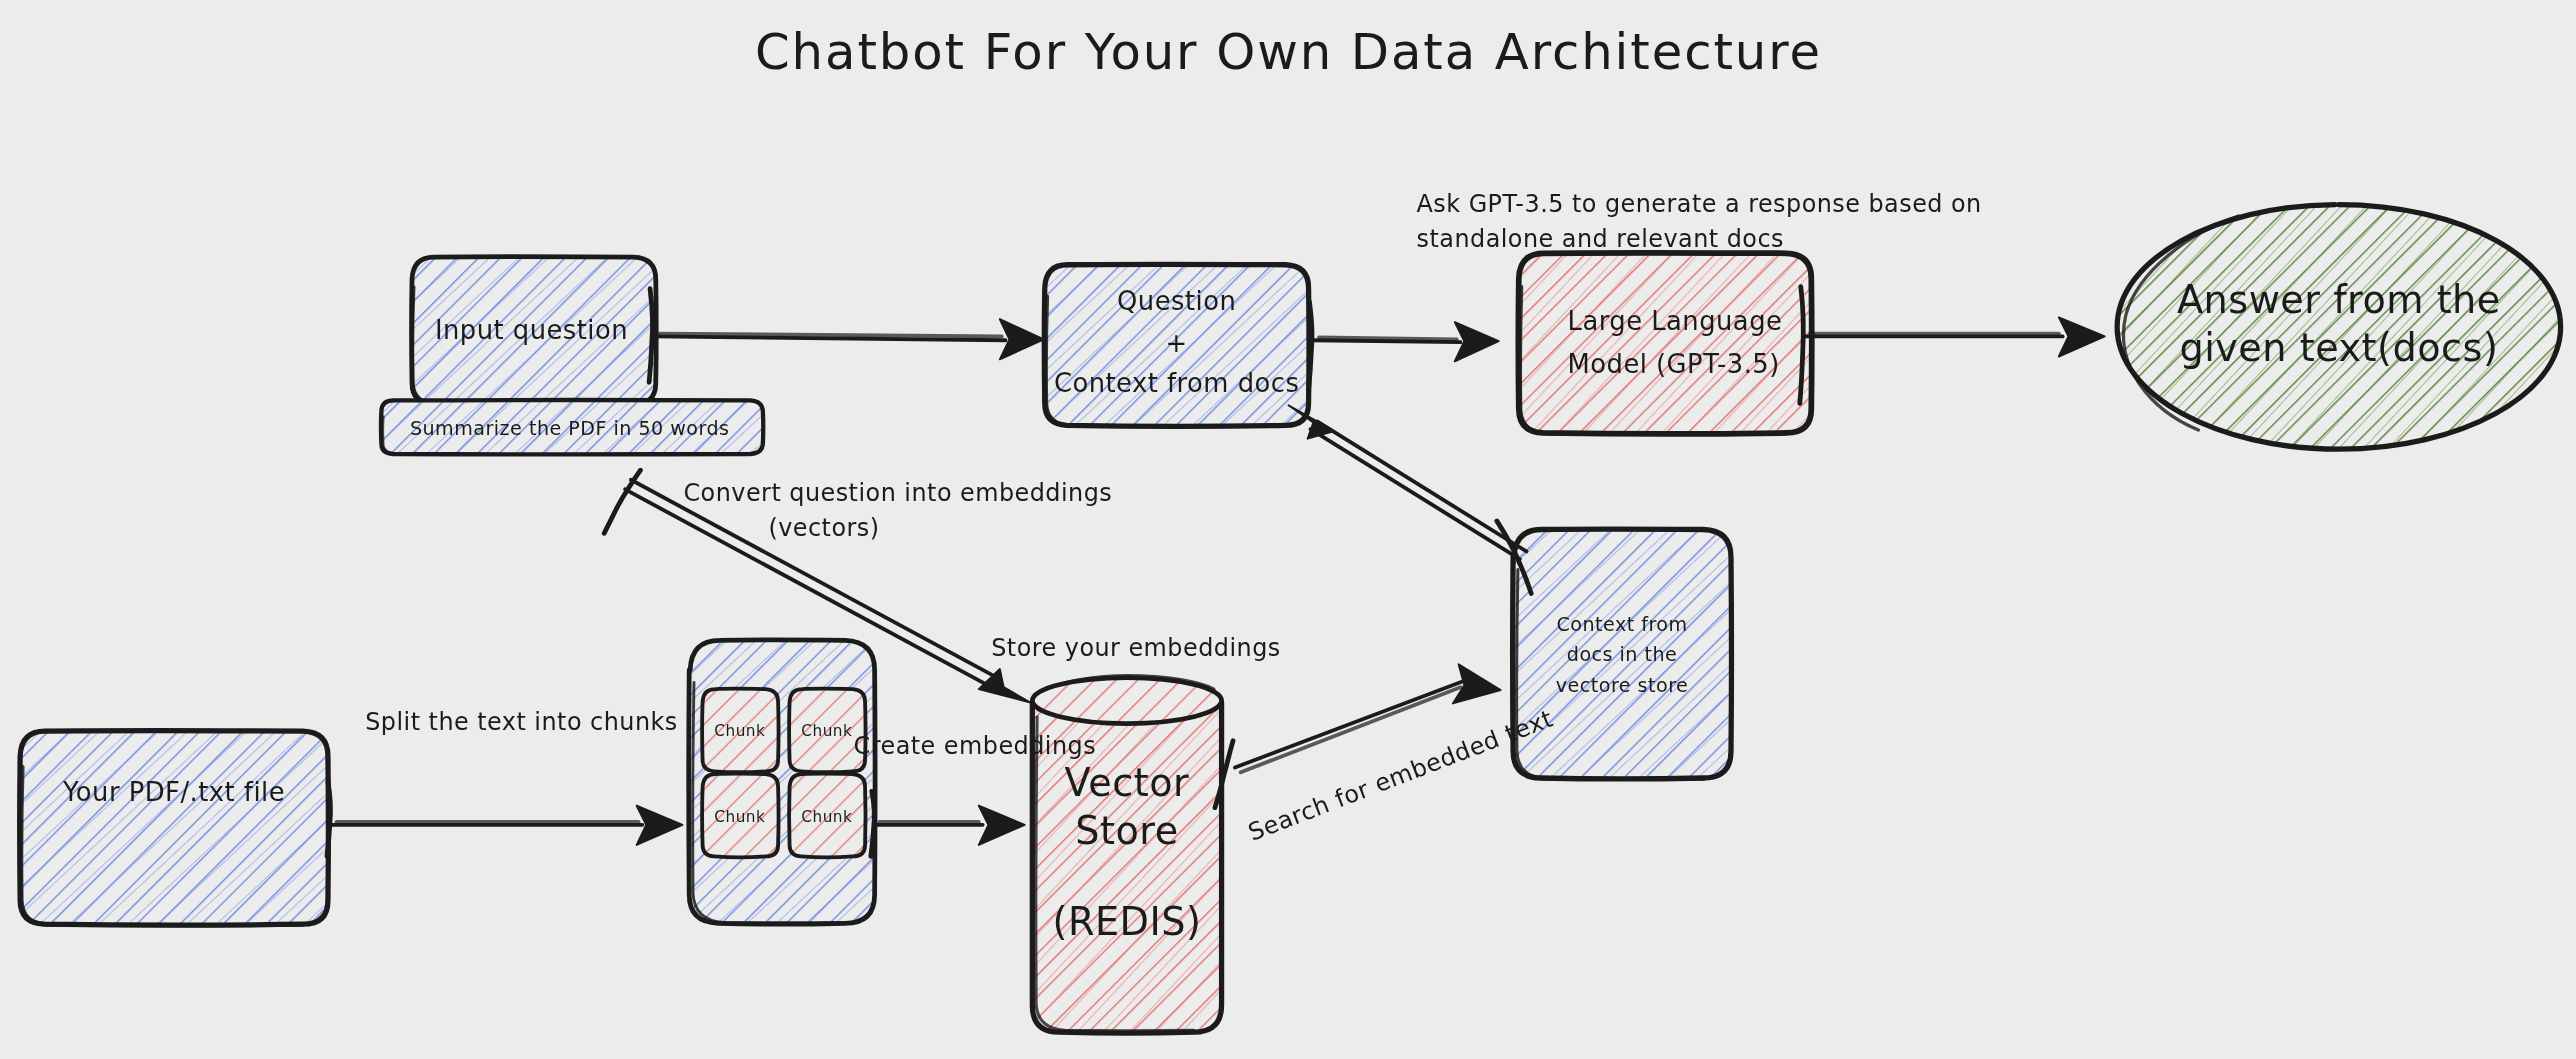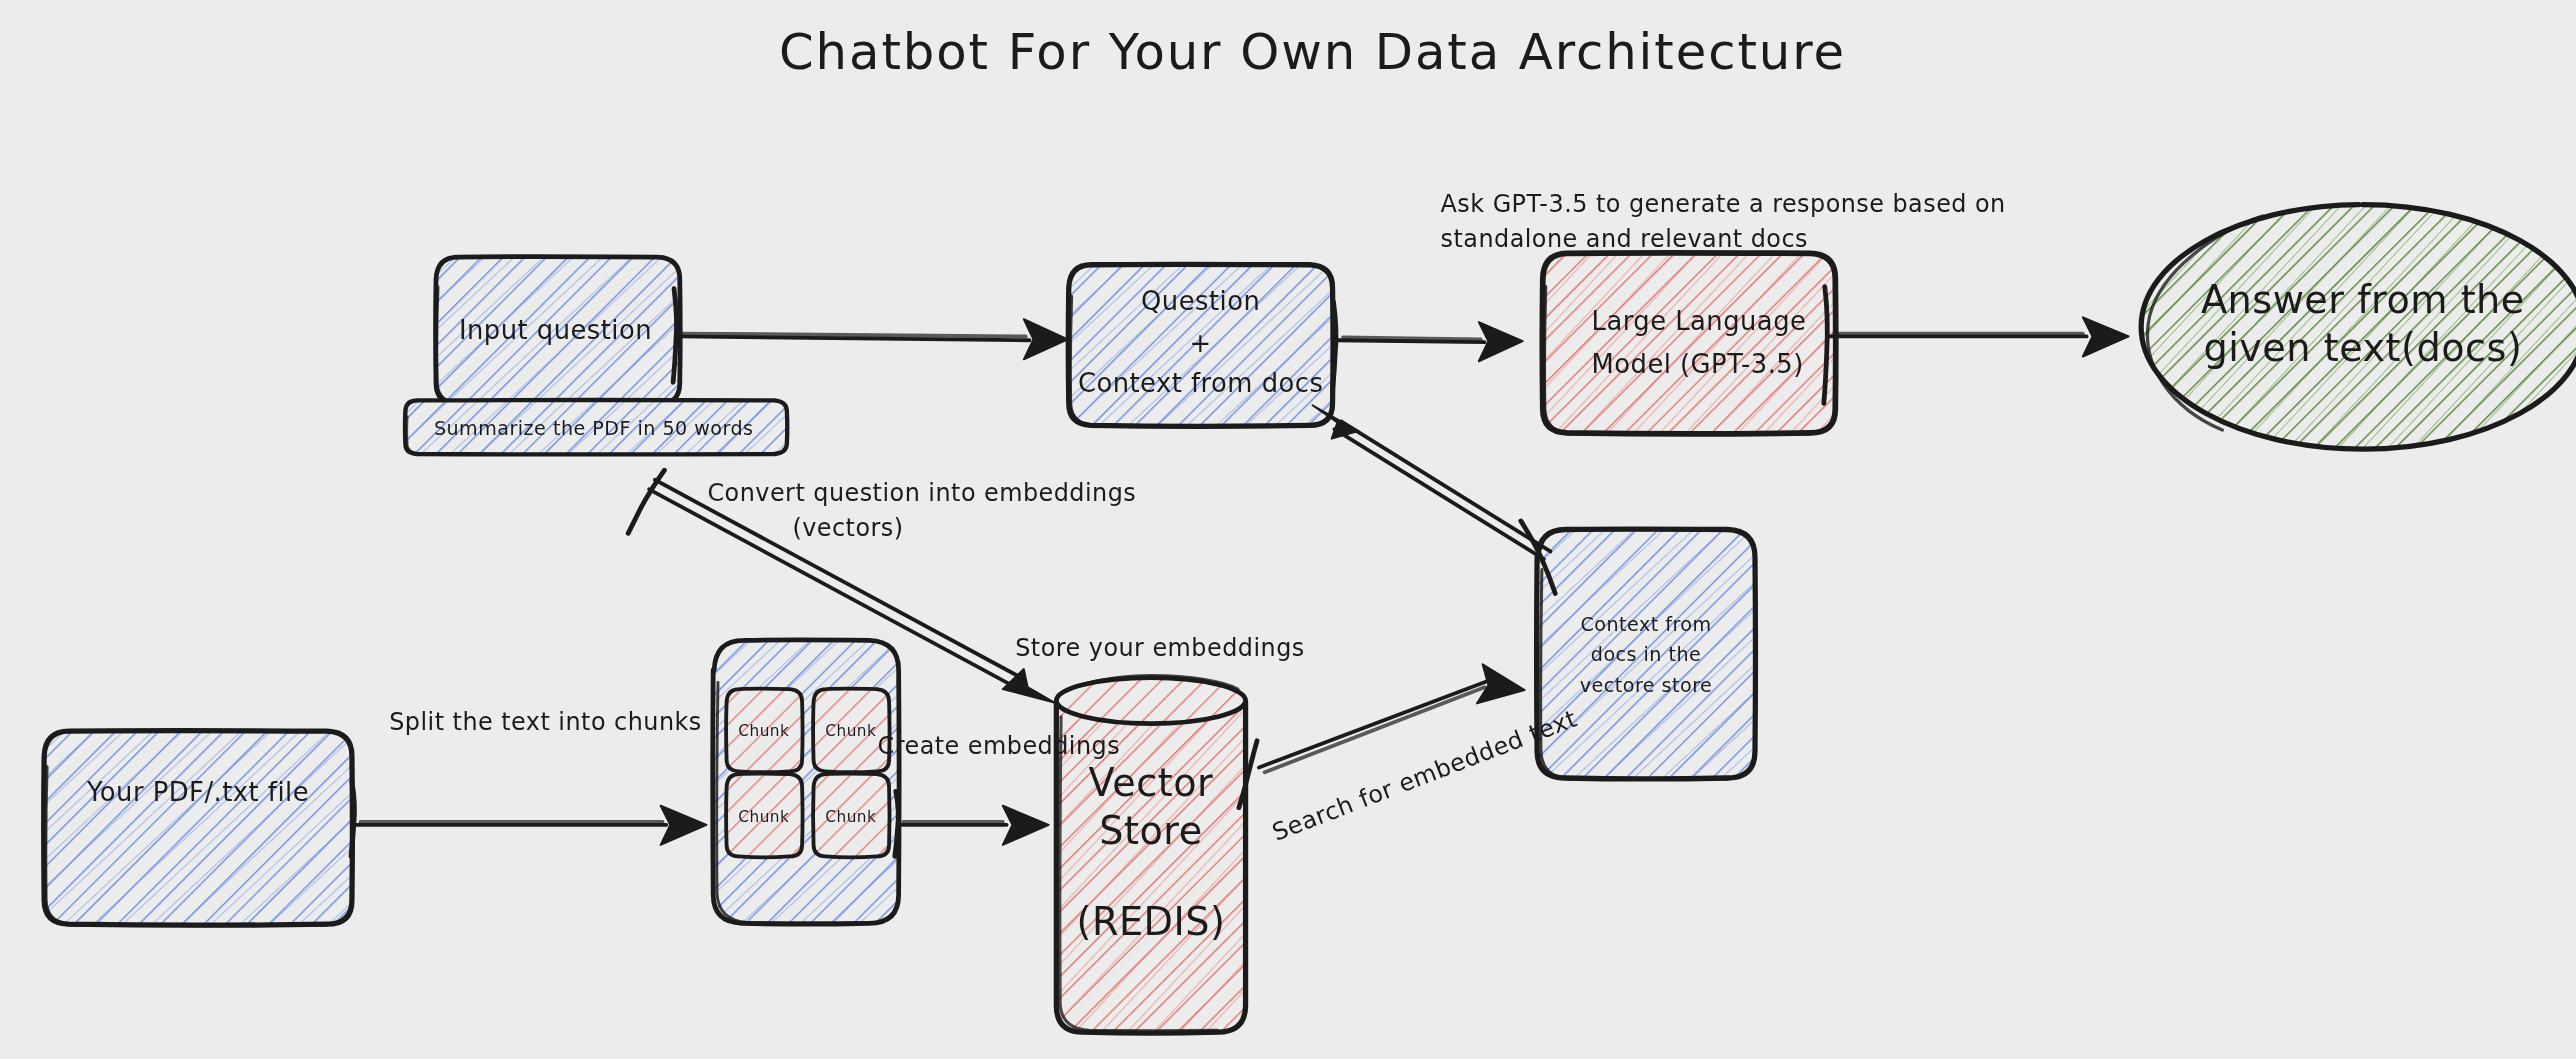--- a/index.html
+++ b/index.html
@@ -9,24 +9,23 @@
   }
   body {
     width: 2576px;
     height: 1059px;
     overflow: hidden;
     font-family: "DejaVu Sans", sans-serif;
     position: relative;
   }
   #diagram-root {
     position: absolute;
-    left: 16px; top: 0;
+    left: 0; top: 0;
     width: 2080px;
     height: 1059px;
-    padding-left: 8px;
   }
   svg#canvas {
     display: block;
     width: 2576px;
     height: 1059px;
   }
   .sk-text {
     font-family: "DejaVu Sans", sans-serif;
     fill: #1b1b1b;
     font-weight: 400;

